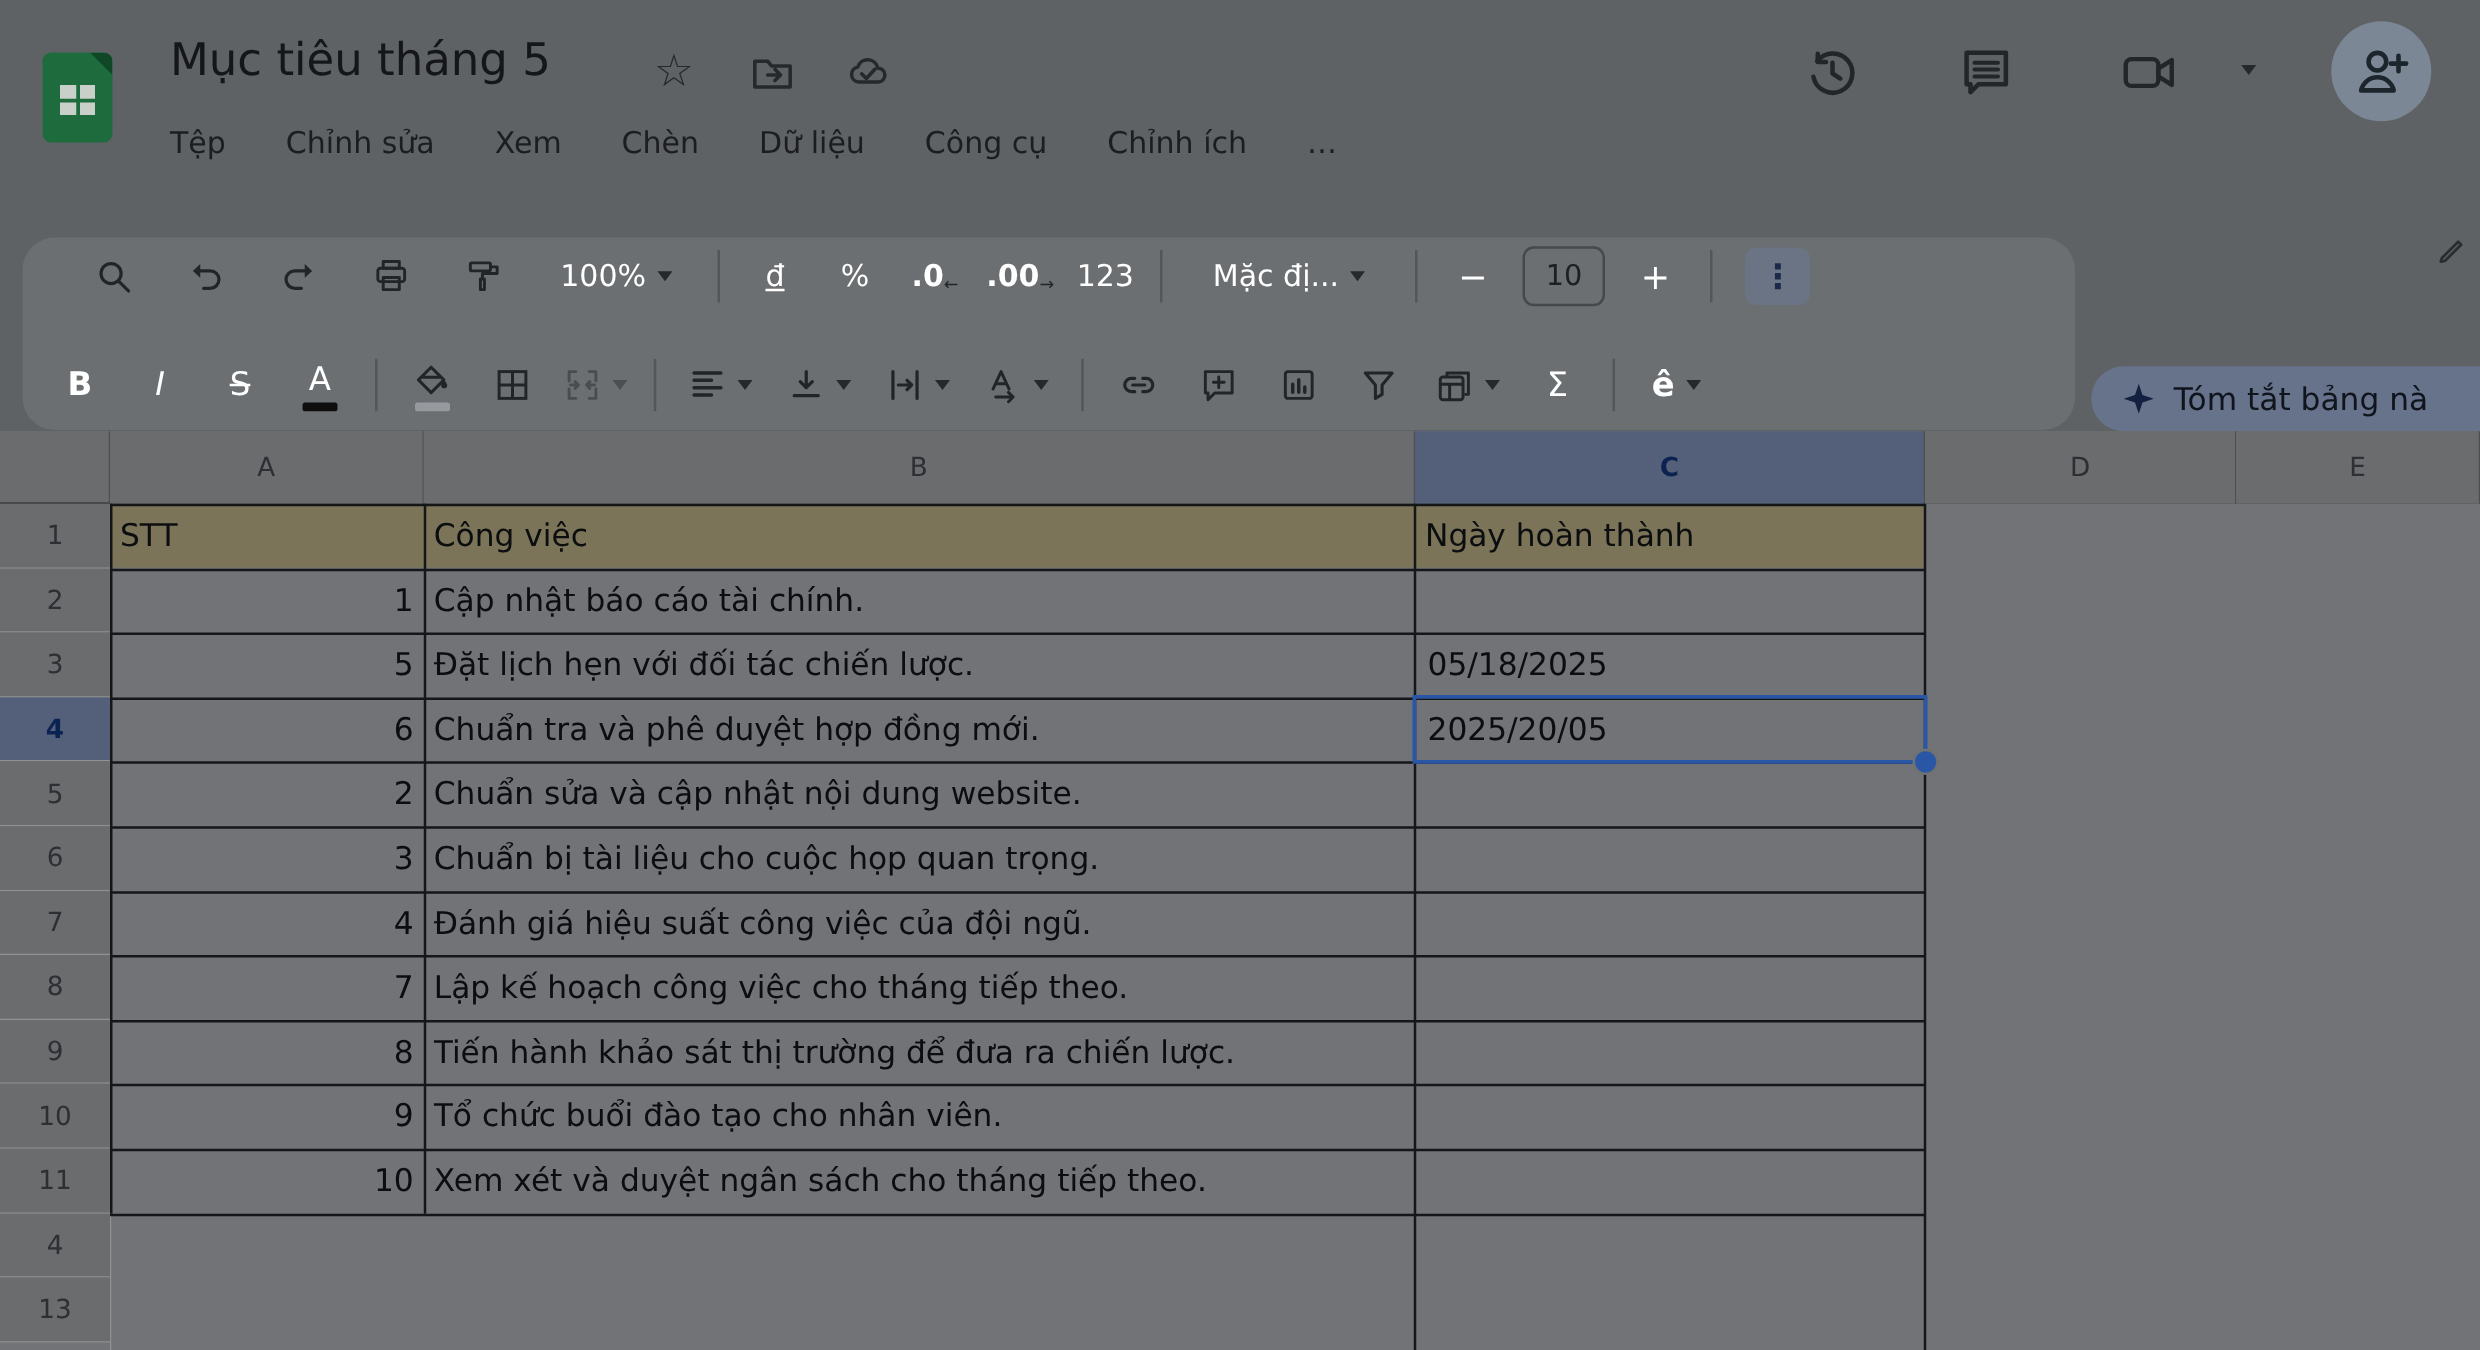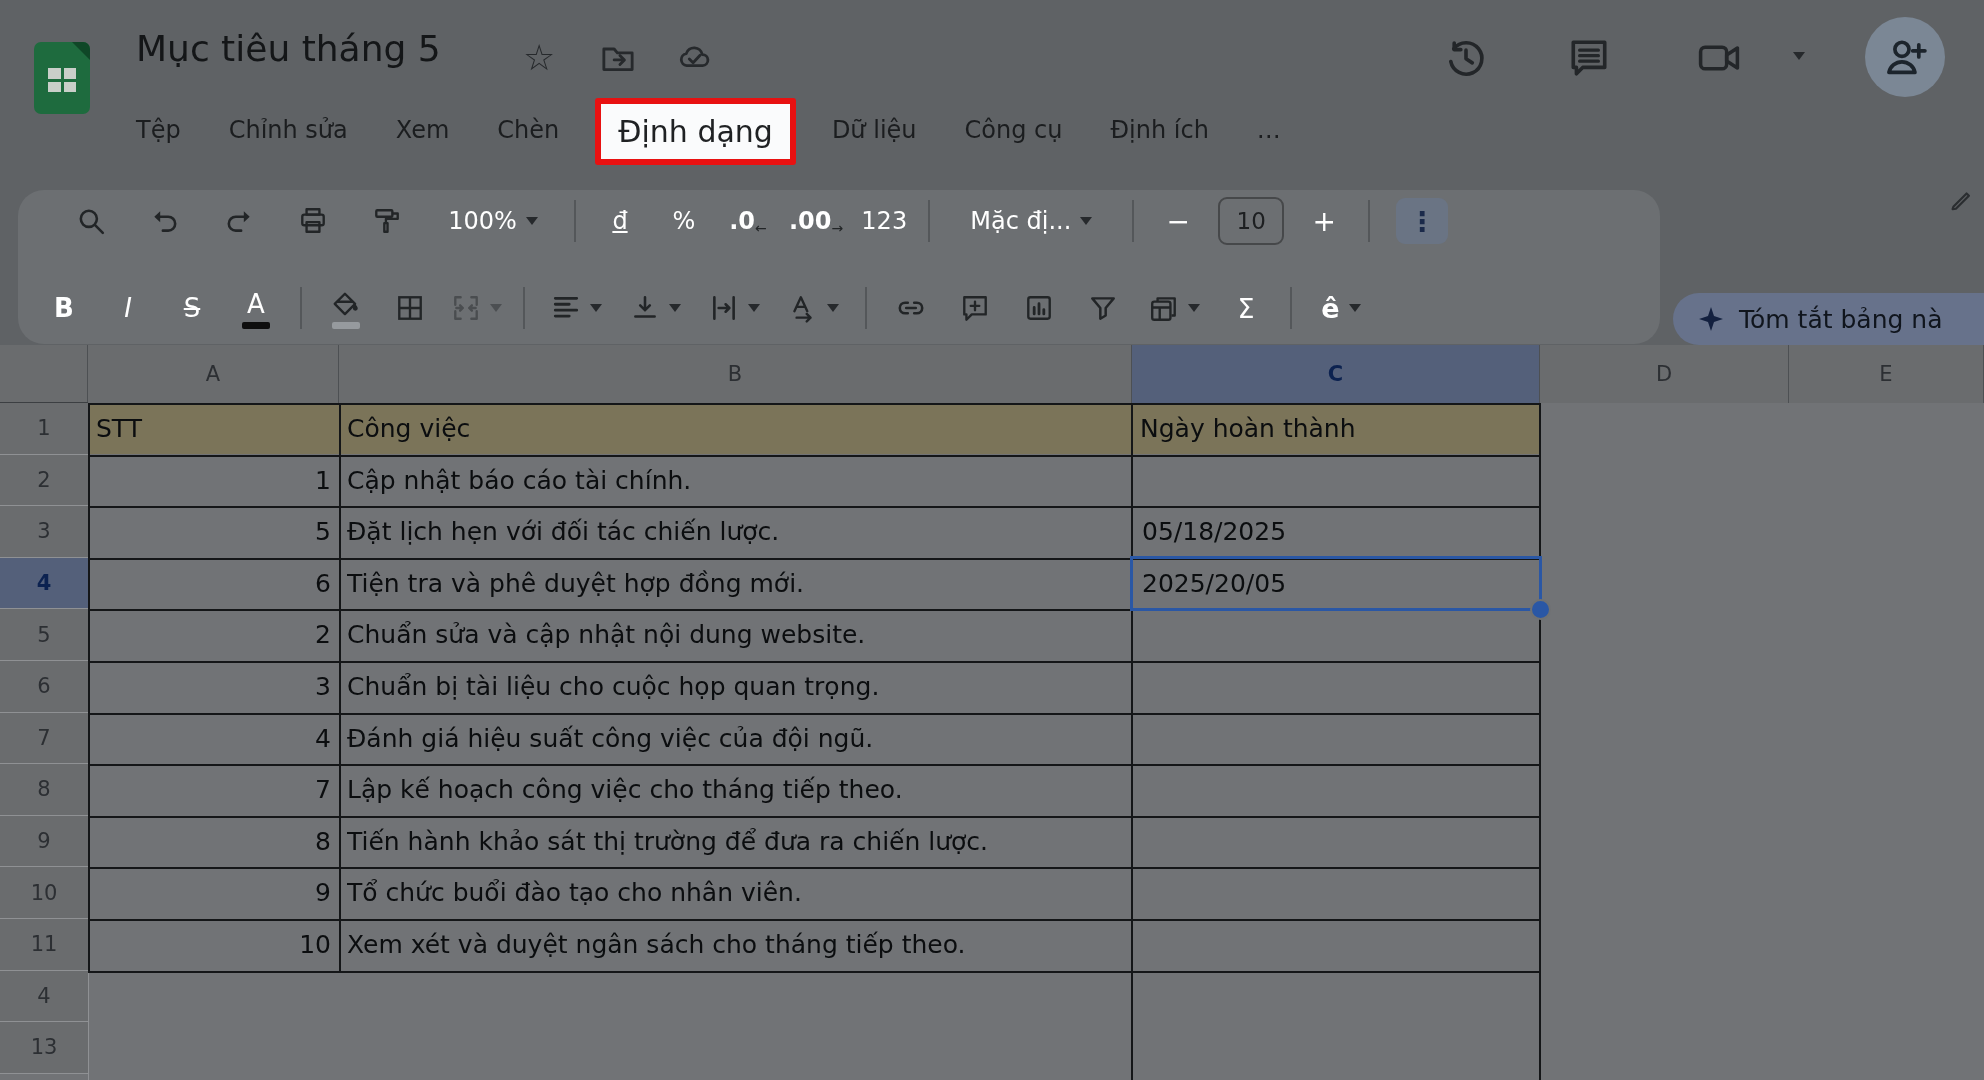--- a/index.html
+++ b/index.html
@@ -98,24 +98,23 @@
       <path d="M8.5 20 a4.8 4.8 0 0 1 -.4 -9.5 a6.5 6.5 0 0 1 12.6 .8 a4.3 4.3 0 0 1 .3 8.7 z"></path>
       <path d="M10.5 14.8 l3 3 5.5 -6"></path>
     </svg>
   </span>
 
   <div id="menubar">
     <span class="menu-item">Tệp</span>
     <span class="menu-item">Chỉnh sửa</span>
     <span class="menu-item">Xem</span>
     <span class="menu-item">Chèn</span>
-    <span class="menu-item hl">Định dạng</span>
     <span class="menu-item">Dữ liệu</span>
     <span class="menu-item">Công cụ</span>
-    <span class="menu-item">Định ích</span>
+    <span class="menu-item">Chỉnh ích</span>
     <span class="menu-item">…</span>
   </div>
 
   <div class="top-right tb-iconbtn" style="left:1438px">
     <svg width="44" height="44" viewBox="0 0 28 28" stroke="currentColor" fill="none" stroke-width="2.3" stroke-linecap="round" stroke-linejoin="round">
       <path d="M6.2 8.2 a10 10 0 1 1 -1.9 8"></path>
         <path d="M6.5 4.5 v4.2 h4.2"></path>
         <path d="M14 9 v5.5 l4 2.6"></path>
     </svg>
   </div>
@@ -358,21 +357,21 @@
     <div class="tan" style="left: 89px; top: 404px; width: 1450px; height: 49.6px; position: absolute;"></div>
     <div class="cellTxt" style="left: 347px; top: 403px; width: 777px; height: 51.6px; position: absolute; line-height: 51.6px; text-align: left;">Công việc</div>
     <div class="cellTxt" style="left: 96px; top: 403px; width: 235px; height: 51.6px; position: absolute; line-height: 51.6px; text-align: left;">STT</div>
     <div class="cellTxt" style="left: 1140px; top: 403px; width: 392px; height: 45px; position: absolute; line-height: 51.6px; text-align: left;">Ngày hoàn thành</div>
     <div class="cellTxt" style="left: 88px; top: 454.6px; width: 243px; height: 51.6px; position: absolute; line-height: 51.6px; text-align: right;">1</div>
     <div class="cellTxt" style="left: 347px; top: 454.6px; width: 777px; height: 51.6px; position: absolute; line-height: 51.6px;">Cập nhật báo cáo tài chính.</div>
     <div class="cellTxt" style="left: 88px; top: 506.2px; width: 243px; height: 51.6px; position: absolute; line-height: 51.6px; text-align: right;">5</div>
     <div class="cellTxt" style="left: 347px; top: 506.2px; width: 777px; height: 51.6px; position: absolute; line-height: 51.6px;">Đặt lịch hẹn với đối tác chiến lược.</div>
     <div class="cellTxt" style="left: 1142px; top: 506.2px; width: 390px; height: 51.6px; position: absolute; line-height: 51.6px;">05/18/2025</div>
     <div class="cellTxt" style="left: 88px; top: 557.8px; width: 243px; height: 51.6px; position: absolute; line-height: 51.6px; text-align: right;">6</div>
-    <div class="cellTxt" style="left: 347px; top: 557.8px; width: 777px; height: 51.6px; position: absolute; line-height: 51.6px;">Tiện tra và phê duyệt hợp đồng mới.</div>
+    <div class="cellTxt" style="left: 347px; top: 557.8px; width: 777px; height: 51.6px; position: absolute; line-height: 51.6px;">Chuẩn tra và phê duyệt hợp đồng mới.</div>
     <div class="cellTxt" style="left: 1142px; top: 557.8px; width: 390px; height: 51.6px; position: absolute; line-height: 51.6px;">2025/20/05</div>
     <div class="cellTxt" style="left: 88px; top: 609.4px; width: 243px; height: 51.6px; position: absolute; line-height: 51.6px; text-align: right;">2</div>
     <div class="cellTxt" style="left: 347px; top: 609.4px; width: 777px; height: 51.6px; position: absolute; line-height: 51.6px;">Chuẩn sửa và cập nhật nội dung website.</div>
     <div class="cellTxt" style="left: 88px; top: 661px; width: 243px; height: 51.6px; position: absolute; line-height: 51.6px; text-align: right;">3</div>
     <div class="cellTxt" style="left: 347px; top: 661px; width: 777px; height: 51.6px; position: absolute; line-height: 51.6px;">Chuẩn bị tài liệu cho cuộc họp quan trọng.</div>
     <div class="cellTxt" style="left: 88px; top: 712.6px; width: 243px; height: 51.6px; position: absolute; line-height: 51.6px; text-align: right;">4</div>
     <div class="cellTxt" style="left: 347px; top: 712.6px; width: 777px; height: 44px; position: absolute; line-height: 51.6px;">Đánh giá hiệu suất công việc của đội ngũ.</div>
     <div class="cellTxt" style="left: 88px; top: 764.2px; width: 243px; height: 51.6px; position: absolute; line-height: 51.6px; text-align: right;">7</div>
     <div class="cellTxt" style="left: 347px; top: 764.2px; width: 777px; height: 51.6px; position: absolute; line-height: 51.6px;">Lập kế hoạch công việc cho tháng tiếp theo.</div>
     <div class="cellTxt" style="left: 88px; top: 815.8px; width: 243px; height: 51.6px; position: absolute; line-height: 51.6px; text-align: right;">8</div>

